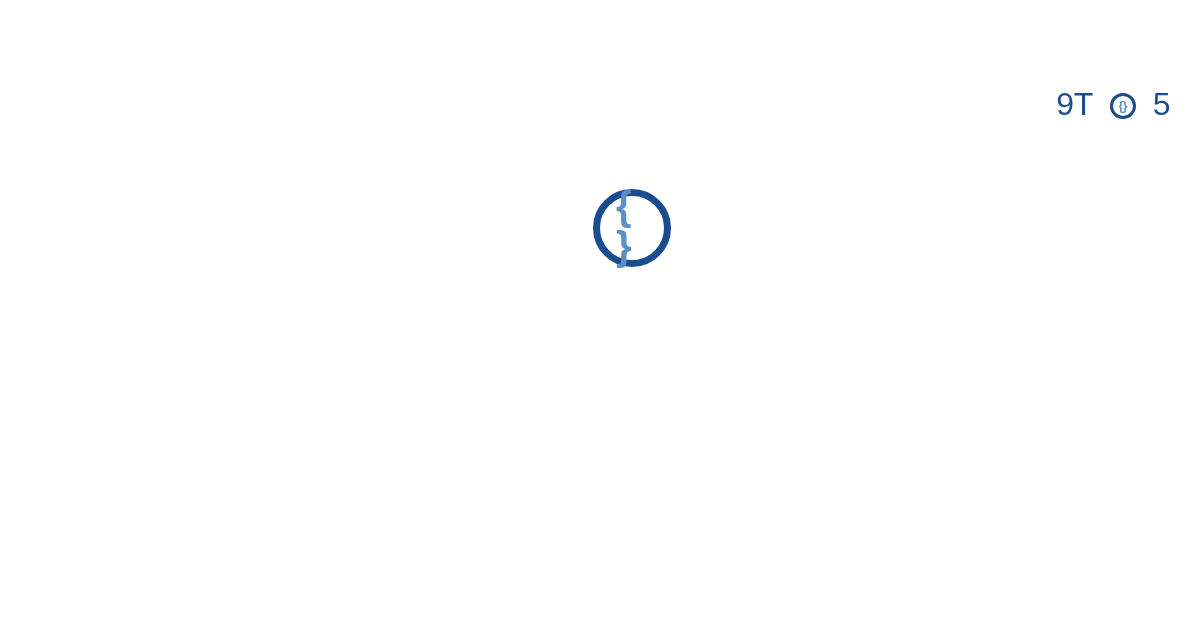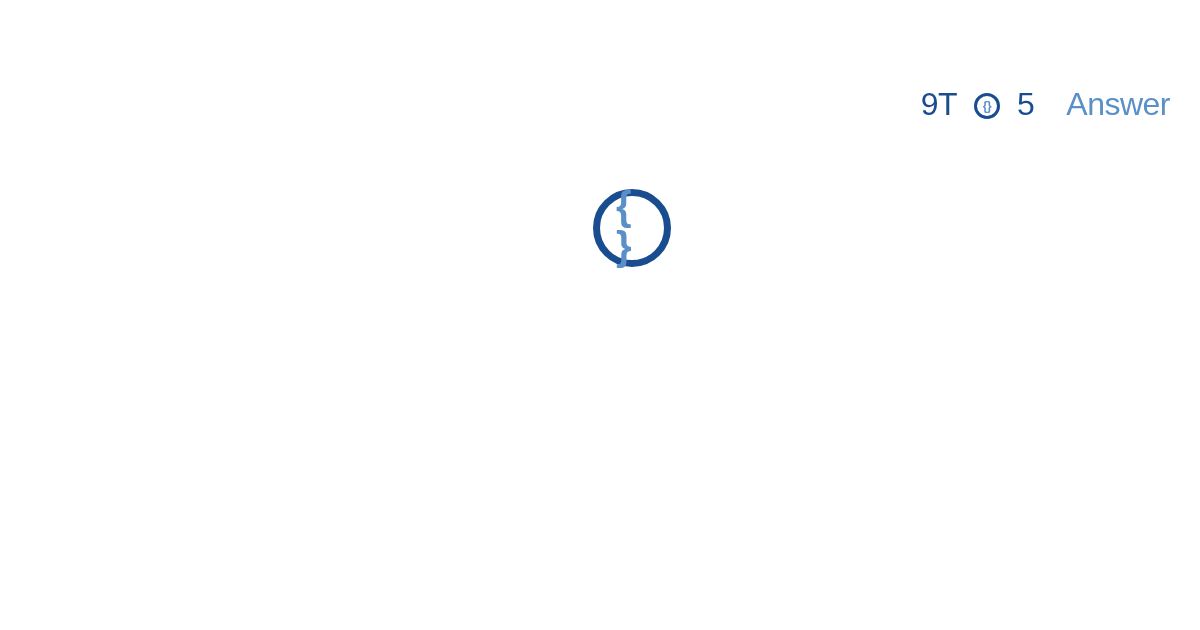--- a/index.html
+++ b/index.html
@@ -104,21 +104,20 @@
   </style>
 </head>
 <body>
 
 <div class="logo">
   <span class="logo-9t">9T</span>
   <span class="logo-o">
     <span class="logo-o-inner">{}</span>
   </span>
   <span class="logo-5">5</span>
-  <span class="logo-answer">Answer</span>
 </div>
 
 <div class="content">
   <div class="icon-circle">
     <span class="braces">{ }</span>
   </div>
 </div>
 
 <div class="footer-bar"></div>
 

